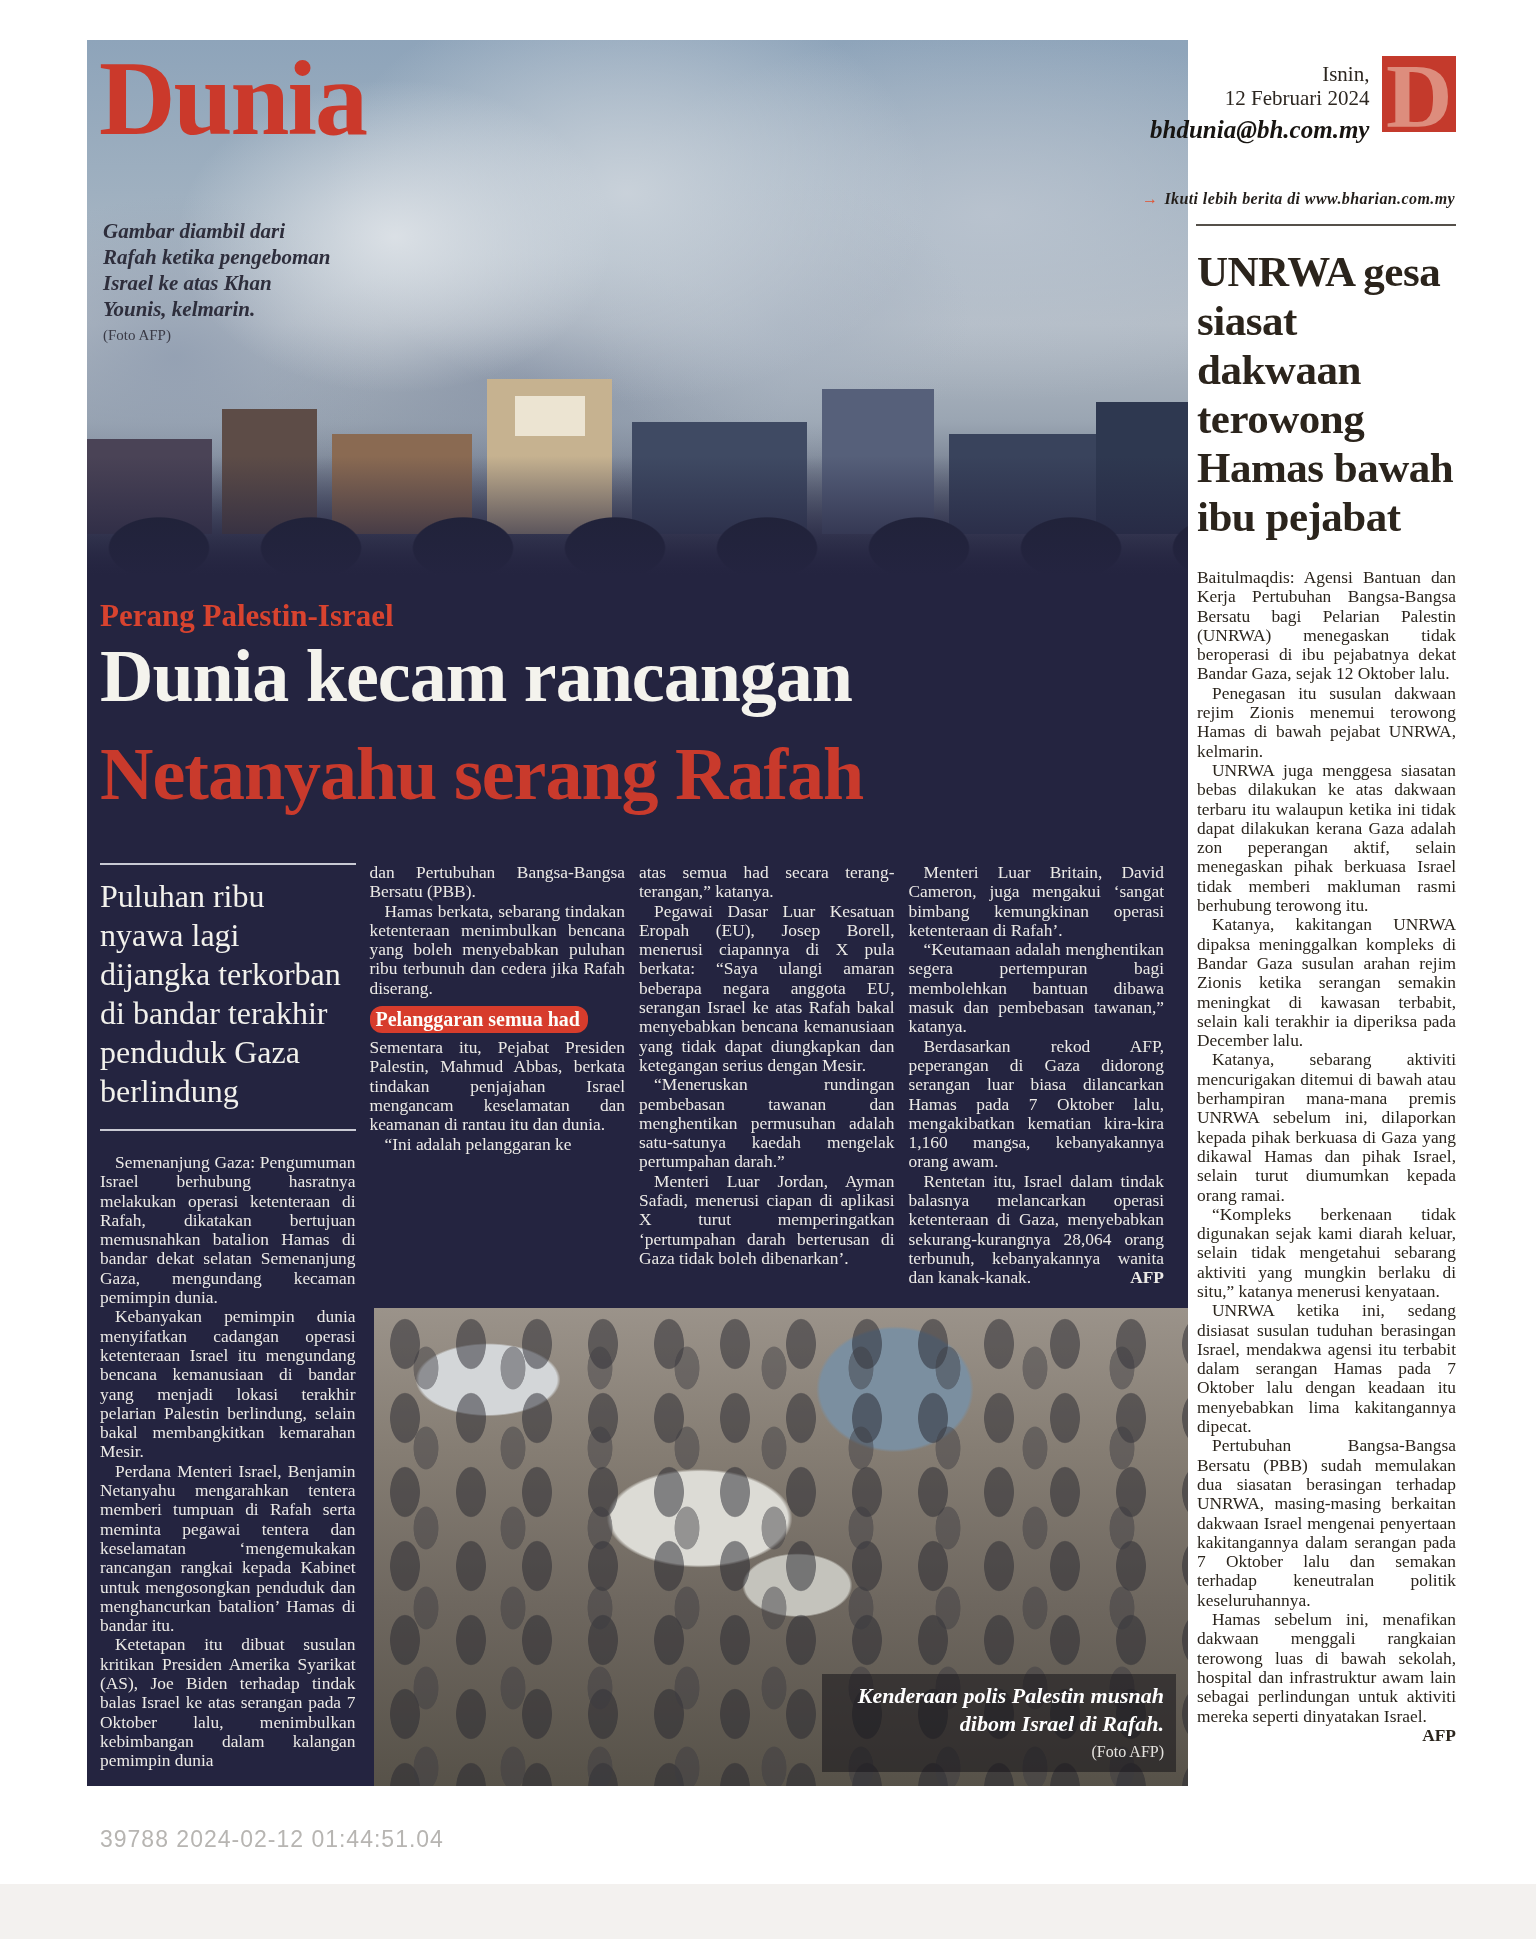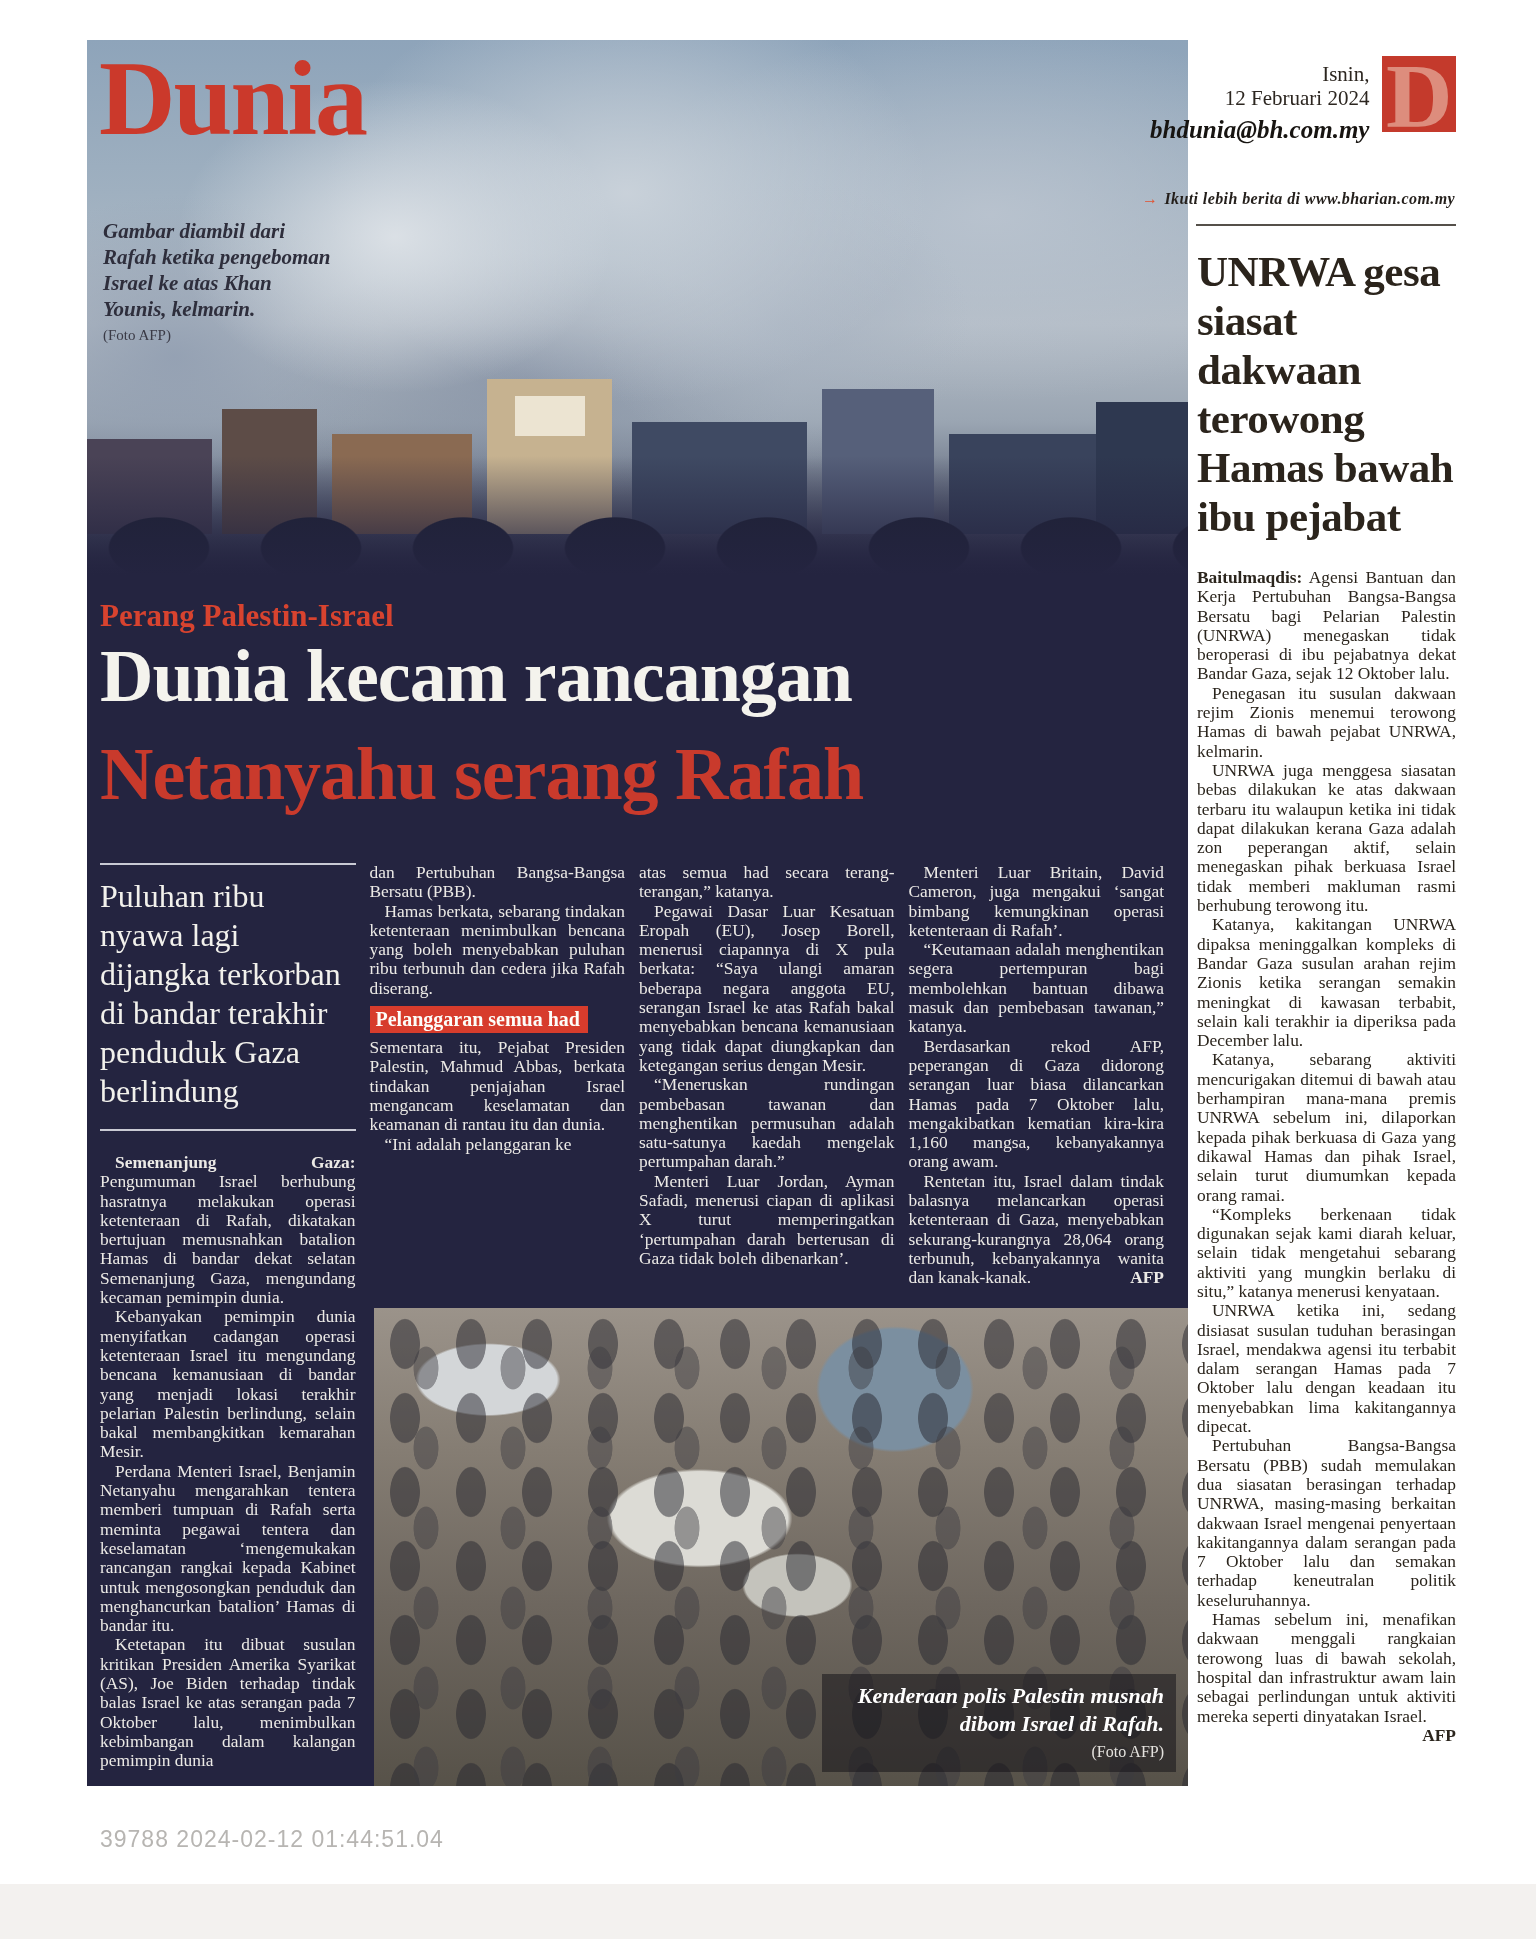--- a/index.html
+++ b/index.html
@@ -59,23 +59,23 @@
     letter-spacing:-1px;color:#c93a2c;white-space:nowrap;}
   .colgrid{position:absolute;left:13px;top:277px;width:1064px;height:910px;
     display:grid;grid-template-columns:repeat(4,1fr);column-gap:14px;}
   .col{font-size:17.4px;line-height:19.3px;color:#eceae6;text-align:justify;}
   .col p{margin:0;text-indent:15px;}
   .flush p:first-child{text-indent:0;}
   .standfirst{border-top:2px solid #c9cad4;padding-top:12px;font-size:32px;line-height:39px;
     color:#f2f1ec;text-align:left;}
   .sf-rule{border-top:2px solid #c9cad4;margin-top:18px;}
   .col1-body{margin-top:22px;}
-  .col1-body .lead, .side-lead{font-weight:bold;}
+  .col1-body .lead, .side-lead{font-weight:normal;}
   .crosshead{display:inline-block;background:#d73c2c;color:#fdfdf9;font-weight:bold;font-size:20px;
-    line-height:24px;padding:1px 8px 2px 6px;margin:8px 0 5px 0;}
+    line-height:24px;padding:1px 8px 2px 6px;margin:8px 0 5px 0;border-radius:12px;}
   .afp{float:right;font-weight:bold;font-style:normal;}
 
   
   .photo2{position:absolute;left:287px;top:722px;width:814px;height:478px;
     background:linear-gradient(180deg,#9b938a 0%,#857d73 30%,#6e675f 62%,#575249 100%);}
   .p2-shapes{position:absolute;left:0;top:0;right:0;bottom:0;background:
     radial-gradient(ellipse 115px 58px at 14% 15%, #d3d6d8 0 60%, rgba(211,214,216,0) 63%),
     radial-gradient(ellipse 125px 100px at 64% 17%, #7b8fa0 0 60%, rgba(123,143,160,0) 63%),
     radial-gradient(ellipse 160px 85px at 40% 44%, #dcdbd5 0 55%, rgba(220,219,213,0) 58%),
     radial-gradient(ellipse 95px 55px at 52% 58%, #c4c3bc 0 55%, rgba(196,195,188,0) 58%);}

